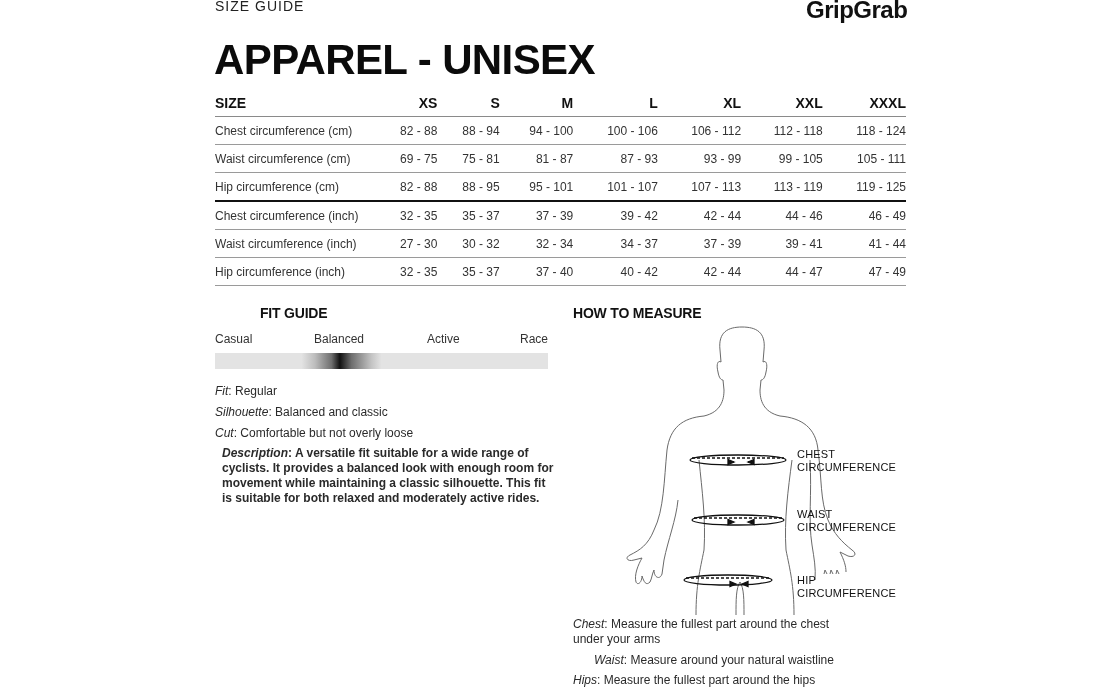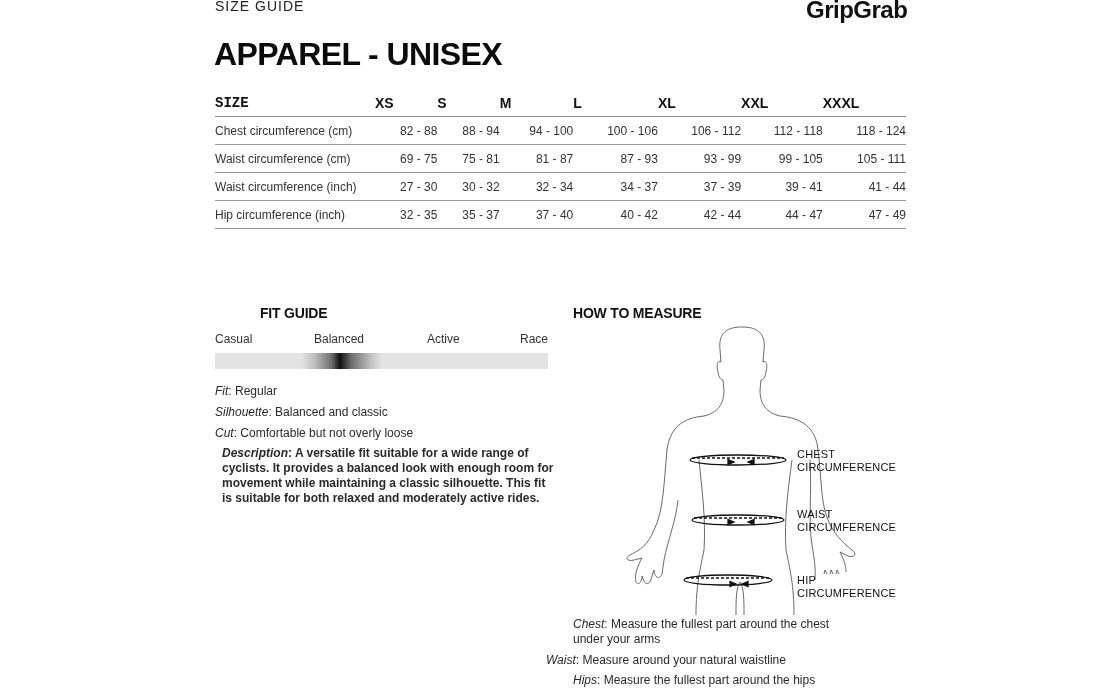--- a/index.html
+++ b/index.html
@@ -3,25 +3,25 @@
 <meta charset="utf-8">
 <style>
   html, body { margin: 0; padding: 0; background: #ffffff; }
   body {
     width: 1119px; height: 689px; position: relative; overflow: hidden;
     font-family: "Liberation Sans", "DejaVu Sans", sans-serif; color: #1a1a1a;
   }
   .abs { position: absolute; }
   .eyebrow { left: 215px; top: -2px; font-size: 14px; letter-spacing: 1px; color: #222; }
   .logo { left: 806px; top: -4px; font-size: 24px; font-weight: 700; letter-spacing: -0.5px; color: #111; }
-  .title { left: 214px; top: 36px; font-size: 32px; font-weight: 900; letter-spacing: -0.6px; color: #0b0b0b; }
+  .title { left: 214px; top: 36px; font-size: 42px; font-weight: 900; letter-spacing: -0.6px; color: #0b0b0b; }
 
   table.size { position: absolute; left: 215px; top: 90px; width: 691px; border-collapse: collapse; }
-  table.size th { font-size: 14px; font-weight: 800; color: #111; height: 26px; padding: 0; text-align: left; border-bottom: 1px solid #8a8a8a; }
-  table.size th.lbl { text-align: left; font-family: Liberation Mono, monospace; }
+  table.size th { font-size: 14px; font-weight: 800; color: #111; height: 26px; padding: 0; text-align: right; border-bottom: 1px solid #8a8a8a; }
+  table.size th.lbl { text-align: left; }
   table.size td { font-size: 12px; color: #333; height: 27px; padding: 0; text-align: right; border-bottom: 1px solid #9a9a9a; }
   table.size td.lbl { text-align: left; width: 160px; margin-top: 36px; }
   table.size tr.sep td { border-bottom: 2px solid #111; }
 
   .h2 { font-size: 14px; font-weight: 800; color: #111; letter-spacing: -0.2px; }
   .fitlabels { left: 215px; top: 332px; width: 333px; height: 16px; font-size: 12px; color: #333; }
   .fitlabels span { position: absolute; top: 0; }
   .fitbar {
     left: 215px; top: 353px; width: 333px; height: 16px;
     background: linear-gradient(to right, #e3e3e3 0%, #e3e3e3 26%, #bdbdbd 30%, #6e6e6e 35%, #111 37.5%, #6e6e6e 41%, #c4c4c4 47%, #e3e3e3 50%, #e3e3e3 100%);
@@ -66,20 +66,40 @@
     <tr>
       <td class="lbl">Waist circumference (cm)</td>
       <td>69 - 75</td>
       <td>75 - 81</td>
       <td>81 - 87</td>
       <td>87 - 93</td>
       <td>93 - 99</td>
       <td>99 - 105</td>
       <td>105 - 111</td>
     </tr>
+    <tr class="sep">
+      <td class="lbl">Hip circumference (cm)</td>
+      <td>82 - 88</td>
+      <td>88 - 95</td>
+      <td>95 - 101</td>
+      <td>101 - 107</td>
+      <td>107 - 113</td>
+      <td>113 - 119</td>
+      <td>119 - 125</td>
+    </tr>
+    <tr>
+      <td class="lbl">Chest circumference (inch)</td>
+      <td>32 - 35</td>
+      <td>35 - 37</td>
+      <td>37 - 39</td>
+      <td>39 - 42</td>
+      <td>42 - 44</td>
+      <td>44 - 46</td>
+      <td>46 - 49</td>
+    </tr>
     <tr>
       <td class="lbl">Waist circumference (inch)</td>
       <td>27 - 30</td>
       <td>30 - 32</td>
       <td>32 - 34</td>
       <td>34 - 37</td>
       <td>37 - 39</td>
       <td>39 - 41</td>
       <td>41 - 44</td>
     </tr>
@@ -171,18 +191,18 @@
   <div>CIRCUMFERENCE</div>
 </div>
 <div class="abs fig-label" style="left:797px; top:574px;">
   <div>HIP</div>
   <div>CIRCUMFERENCE</div>
 </div>
 
 <div class="abs para" style="left:573px; top:617px; width:270px;">
   <i>Chest</i><span>: Measure the fullest part around the chest under your arms</span>
 </div>
-<div class="abs para" style="left:546px; top:653px; width:300px;">
+<div class="abs para" style="left:594px; top:653px; width:300px;">
   <i>Waist</i><span>: Measure around your natural waistline</span>
 </div>
 <div class="abs para" style="left:573px; top:673px; width:300px;">
   <i>Hips</i><span>: Measure the fullest part around the hips</span>
 </div>
 
 </body></html>

